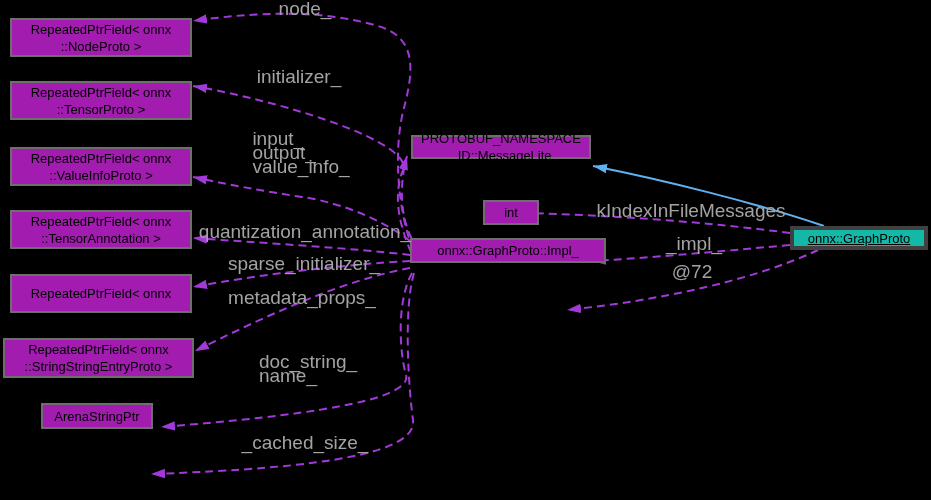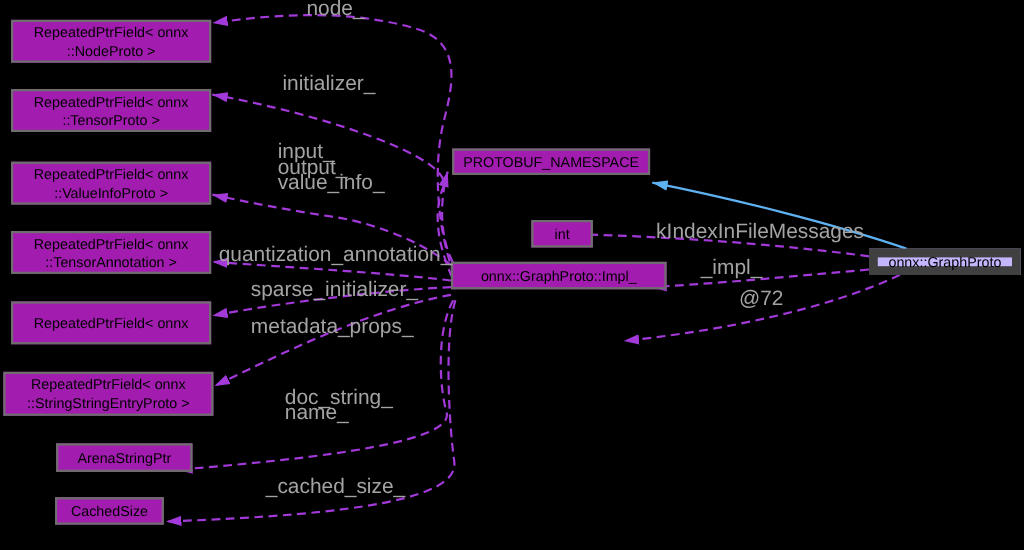--- a/index.html
+++ b/index.html
@@ -8,21 +8,21 @@
     font-family:"Liberation Sans","DejaVu Sans",sans-serif;
   }
   #edges{position:absolute;left:0;top:0;width:931px;height:500px;}
   .node{
     position:absolute;box-sizing:border-box;background:#a21caf;border:2px solid #6e6e6e;
     color:#000;font-size:13px;line-height:17px;text-align:center;
     display:flex;flex-direction:column;justify-content:center;
     cursor:pointer;
   }
   .node .nl{white-space:nowrap;}
-  .node.main{background:#c4b5fd;border:8px solid #404040;cursor:default;}
+  .node.main{background:#14b8a6;border:4px solid #404040;cursor:default;text-decoration:underline;}
   .elabel{
     position:absolute;color:#a3a3a3;font-size:19px;line-height:14px;
     white-space:nowrap;transform:translateX(-50%);text-align:left;
   }
   .elabel .ll{white-space:nowrap;}
 </style>
 </head>
 <body>
 
 <div id="canvas">
@@ -69,29 +69,27 @@
     <div class="nl">RepeatedPtrField&lt; onnx</div>
     <div class="nl">::TensorAnnotation &gt;</div>
   </div>
   <div class="node" style="left:10px;top:274px;width:182px;height:39px">
     <div class="nl">RepeatedPtrField&lt; onnx</div>
   </div>
   <div class="node" style="left:3px;top:338px;width:191px;height:40px">
     <div class="nl">RepeatedPtrField&lt; onnx</div>
     <div class="nl">::StringStringEntryProto &gt;</div>
   </div>
-  <div class="node" style="left:51px;top:403px;width:124px;height:26px">
+  <div class="node" style="left:41px;top:403px;width:112px;height:26px">
     <div class="nl">ArenaStringPtr</div>
-  </div>
-  <div class="node" style="left:50px;top:452px;width:99px;height:25px">
-    <div class="nl">CachedSize</div>
   </div>
 
   <div class="node" style="left:411px;top:135px;width:180px;height:24px">
     <div class="nl">PROTOBUF_NAMESPACE</div>
+    <div class="nl">_ID::MessageLite</div>
   </div>
   <div class="node" style="left:483px;top:200px;width:56px;height:25px">
     <div class="nl">int</div>
   </div>
   <div class="node" style="left:410px;top:238px;width:196px;height:25px">
     <div class="nl">onnx::GraphProto::Impl_</div>
   </div>
 
   <div class="node main" style="left:790px;top:226px;width:138px;height:24px">
     <div class="nl">onnx::GraphProto</div>
@@ -106,16 +104,16 @@
   </div>
   <div class="elabel" style="left:305px;top:225px">quantization_annotation_</div>
   <div class="elabel" style="left:304px;top:257px">sparse_initializer_</div>
   <div class="elabel" style="left:302px;top:291px">metadata_props_</div>
   <div class="elabel" style="left:308px;top:355px">
     <div class="ll">doc_string_</div>
     <div class="ll">name_</div>
   </div>
   <div class="elabel" style="left:305px;top:436px">_cached_size_</div>
   <div class="elabel" style="left:691px;top:204px">kIndexInFileMessages</div>
-  <div class="elabel" style="left:665px;top:237px">_impl_</div>
+  <div class="elabel" style="left:694px;top:237px">_impl_</div>
   <div class="elabel" style="left:692px;top:265px">@72</div>
 
 </div>
 
 </body></html>

